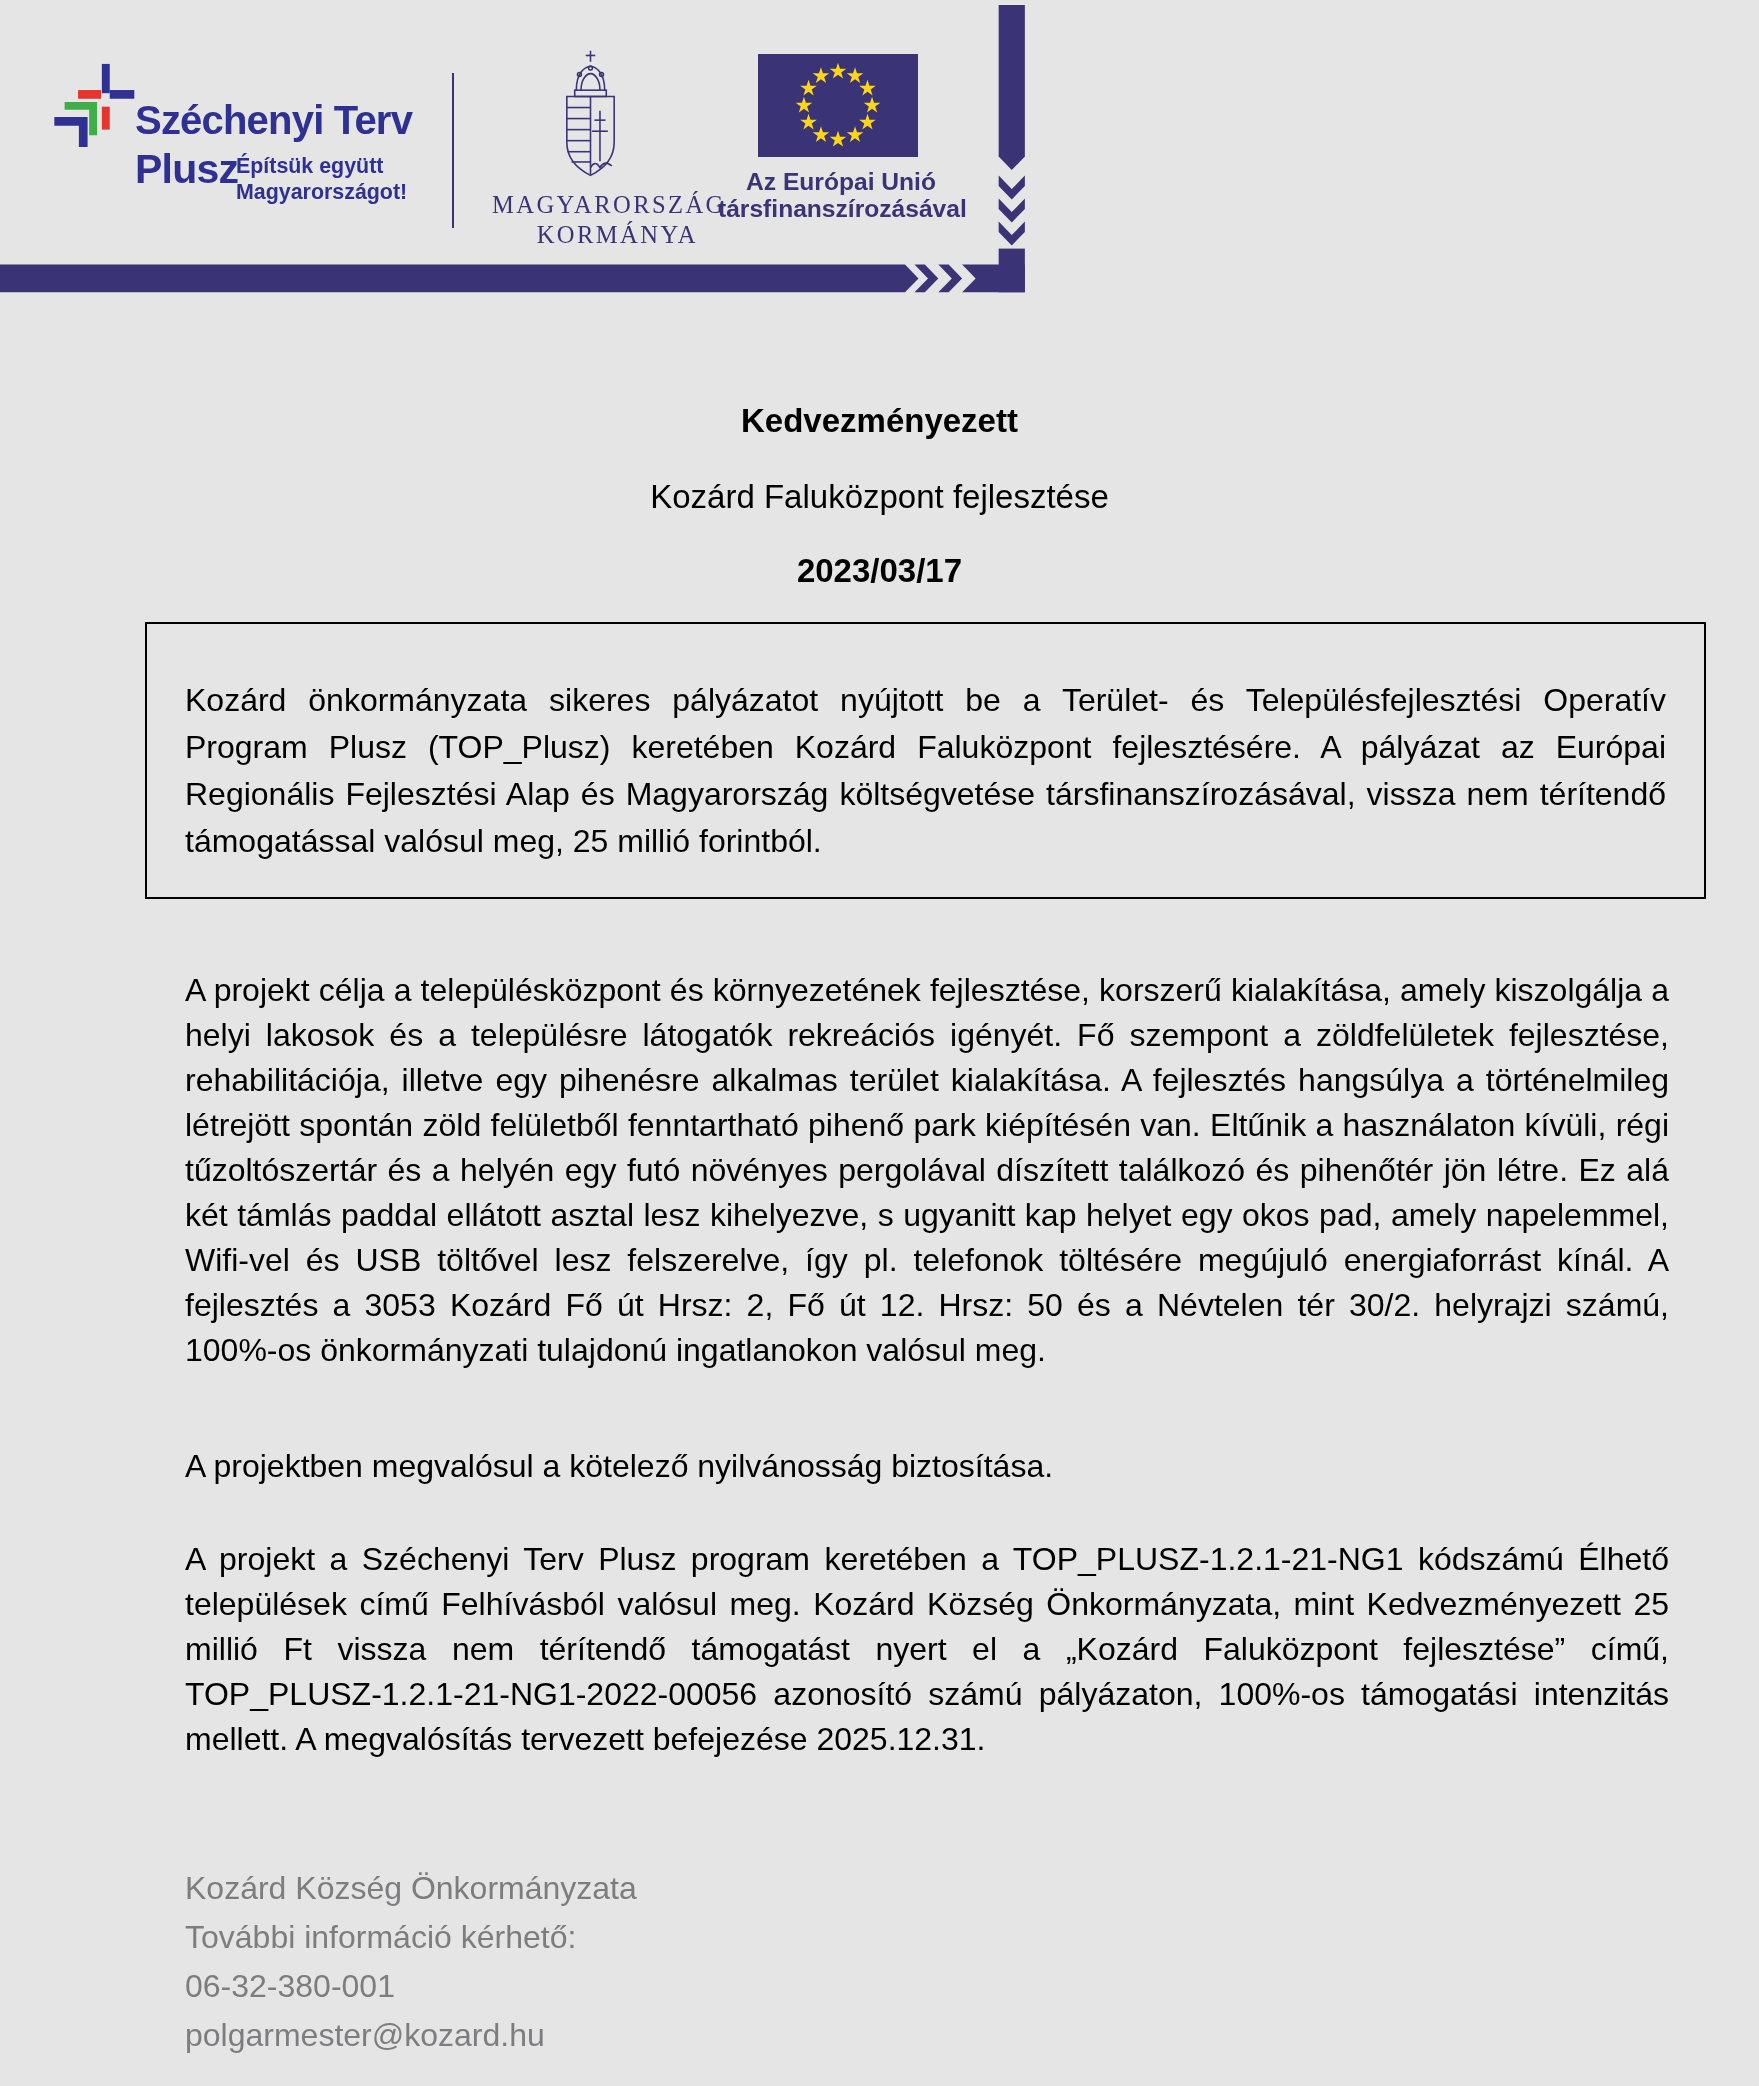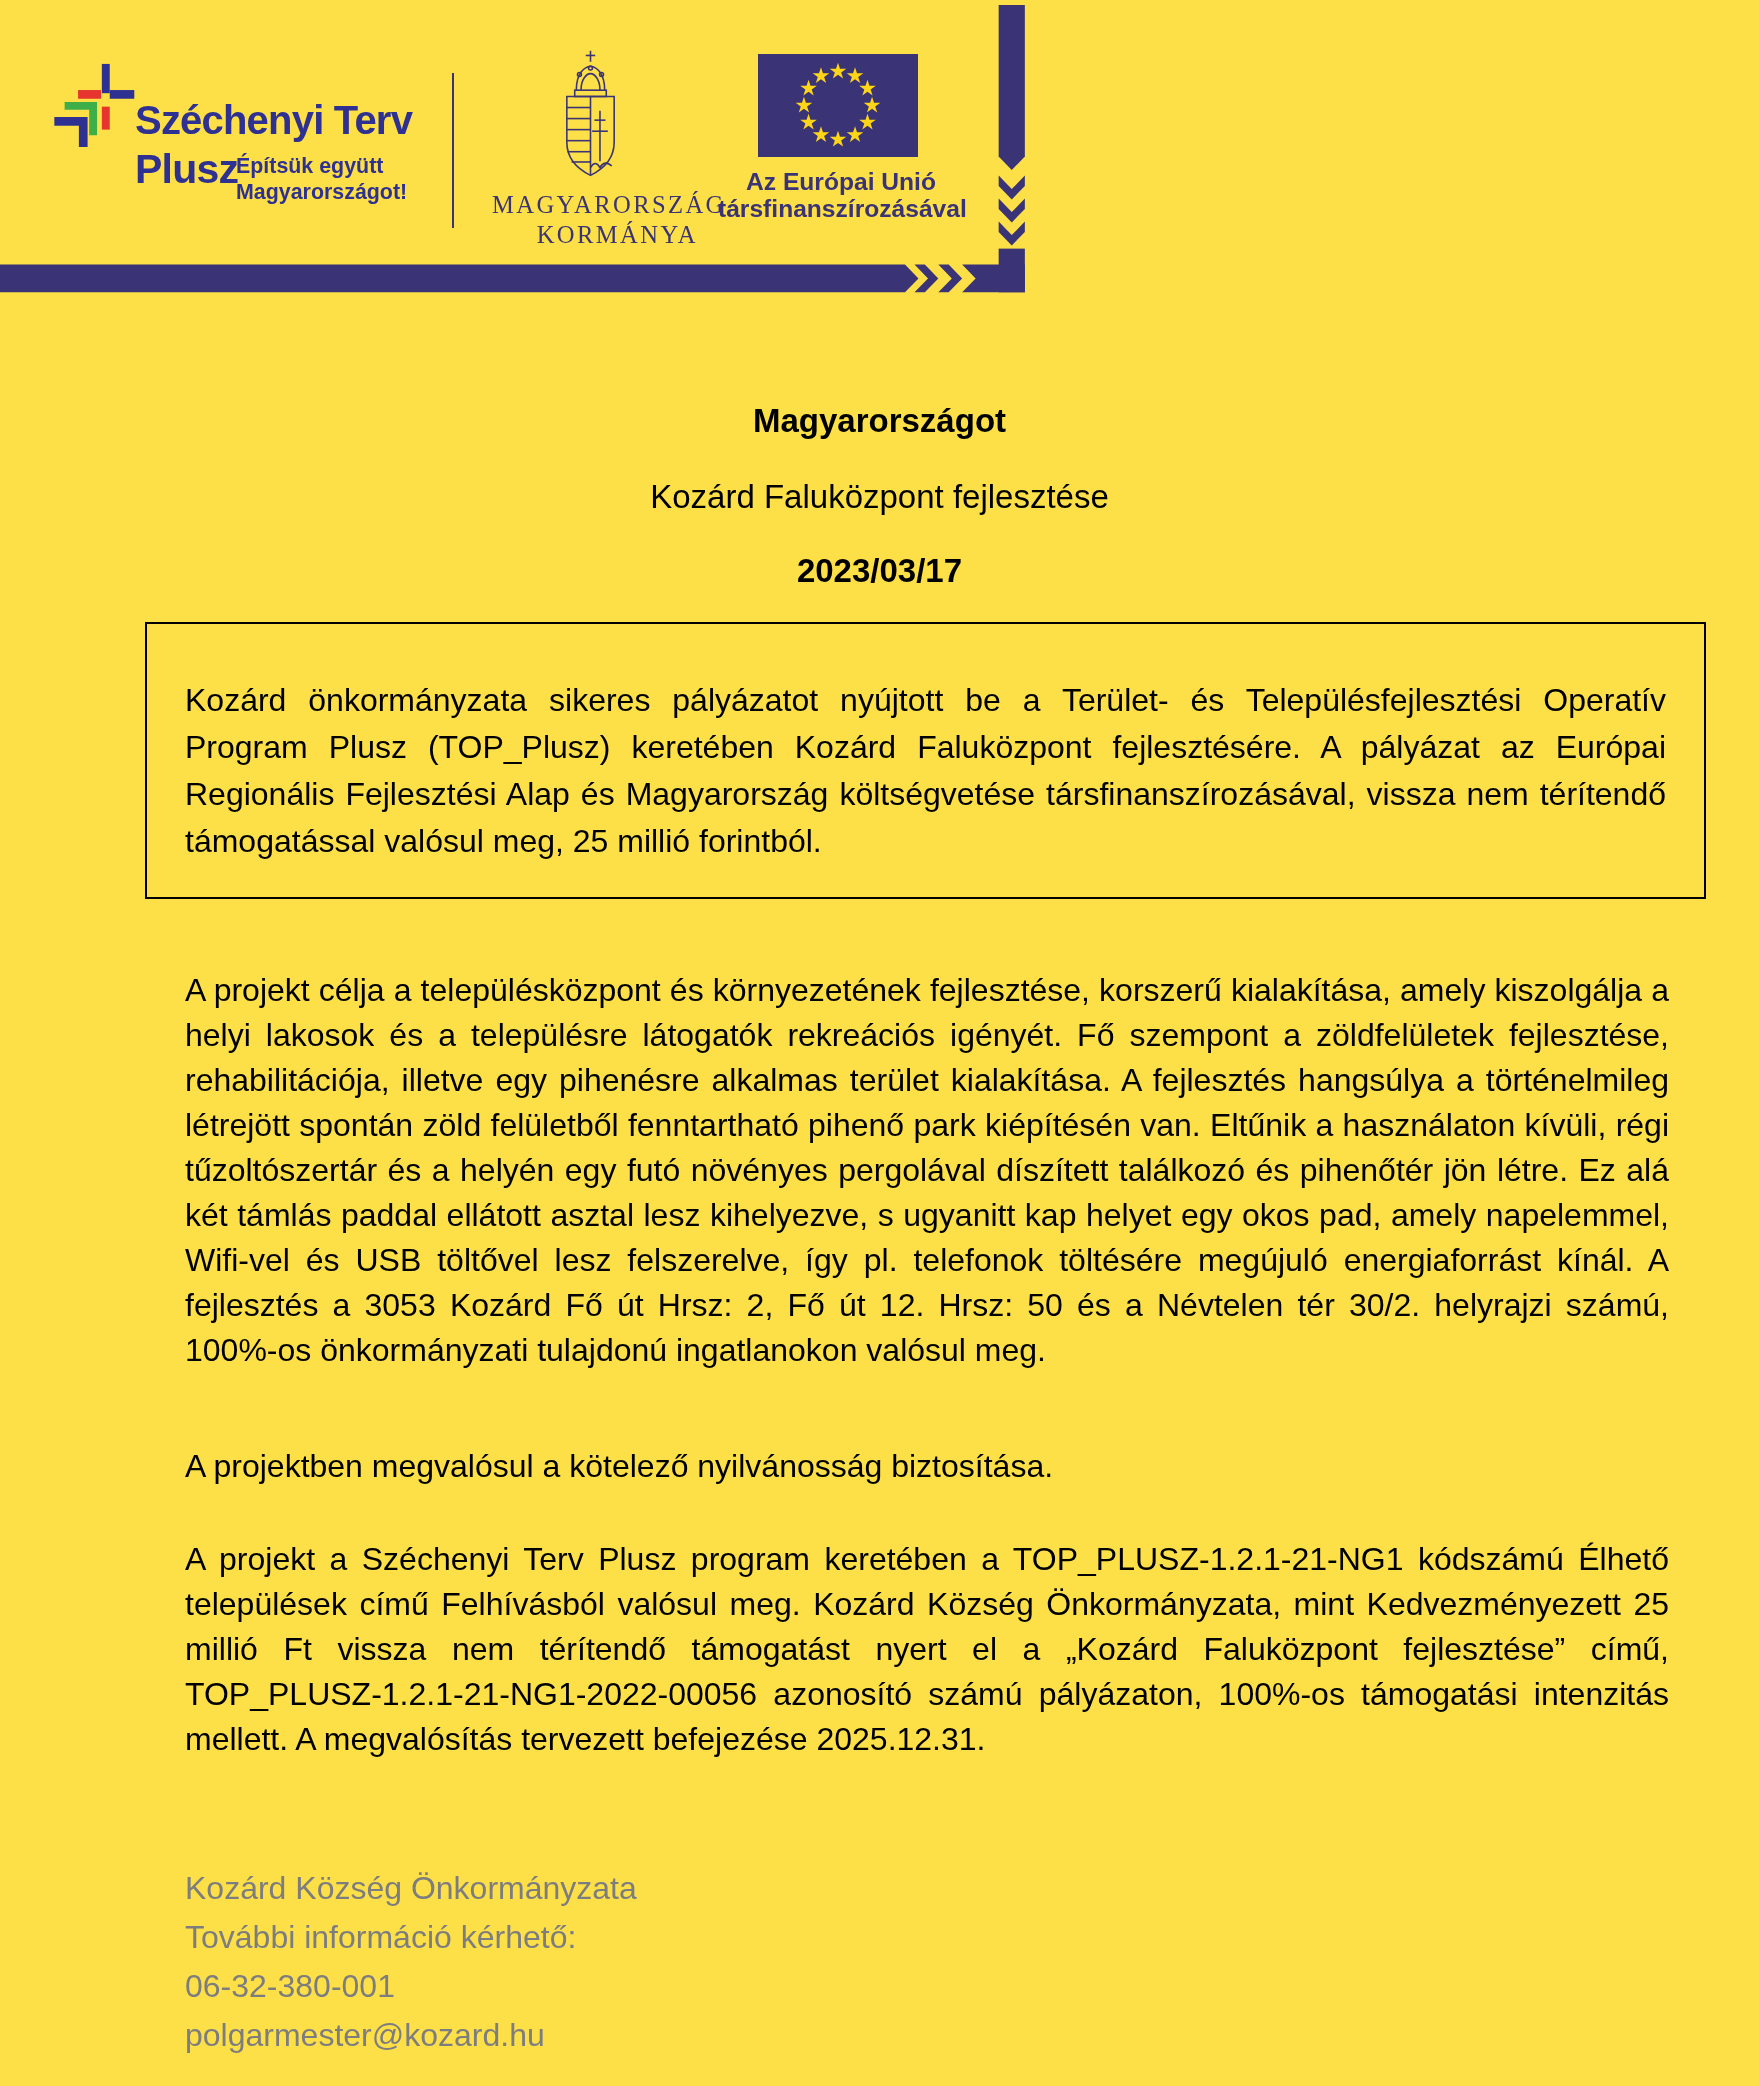--- a/index.html
+++ b/index.html
@@ -1,20 +1,20 @@
 <!DOCTYPE html>
 <html lang="hu" style="font-size:12.7px"><head>
 <meta charset="utf-8">
 <style>
   html,body{margin:0;padding:0;background:#ffffff;}
   .page{
     position:relative;
     width:1759px;
     height:2087px;
-    background:#fde047;
+    background:#e5e5e5;
     font-family:"Liberation Sans", sans-serif;
     color:#000;
     overflow:hidden;
   }
   
   .header{position:relative;width:1759px;height:292px;}
   .hdr-abs{position:absolute;}
   .szt-mark{left:48px;top:48px;}
   .szt-line1{
     left:135px;top:98px;
@@ -169,21 +169,21 @@
       <path d="M0,333 H1140 L1157,350.5 L1140,368 H0 Z"></path>
 
       <path d="M1152,333 h13 l17,17.5 l-17,17.5 h-13 l17,-17.5 Z"></path>
       <path d="M1182,333 h13 l17,17.5 l-17,17.5 h-13 l17,-17.5 Z"></path>
 
       <path d="M1212,333 H1291 V368 H1212 L1229,350.5 Z"></path>
     </svg>
   </div>
 
   <div class="title-block">
-    <h1 class="doc-title">Magyarországot</h1>
+    <h1 class="doc-title">Kedvezményezett</h1>
     <div class="doc-subtitle">Kozárd Faluközpont fejlesztése</div>
     <div class="doc-date">2023/03/17</div>
   </div>
 
   <div class="lead-box">
     <p class="lead-text">Kozárd önkormányzata sikeres pályázatot nyújtott be a Terület- és Településfejlesztési Operatív Program Plusz (TOP_Plusz) keretében Kozárd Faluközpont fejlesztésére. A pályázat az Európai Regionális Fejlesztési Alap és Magyarország költségvetése társfinanszírozásával, vissza nem térítendő támogatással valósul meg, 25 millió forintból.</p>
   </div>
 
   <div class="body-text">
     <p class="para para-1">A projekt célja a településközpont és környezetének fejlesztése, korszerű kialakítása, amely kiszolgálja a helyi lakosok és a településre látogatók rekreációs igényét. Fő szempont a zöldfelületek fejlesztése, rehabilitációja, illetve egy pihenésre alkalmas terület kialakítása. A fejlesztés hangsúlya a történelmileg létrejött spontán zöld felületből fenntartható pihenő park kiépítésén van. Eltűnik a használaton kívüli, régi tűzoltószertár és a helyén egy futó növényes pergolával díszített találkozó és pihenőtér jön létre. Ez alá két támlás paddal ellátott asztal lesz kihelyezve, s ugyanitt kap helyet egy okos pad, amely napelemmel, Wifi-vel és USB töltővel lesz felszerelve, így pl. telefonok töltésére megújuló energiaforrást kínál. A fejlesztés a 3053 Kozárd Fő út Hrsz: 2, Fő út 12. Hrsz: 50 és a Névtelen tér 30/2. helyrajzi számú, 100%-os önkormányzati tulajdonú ingatlanokon valósul meg.</p>

